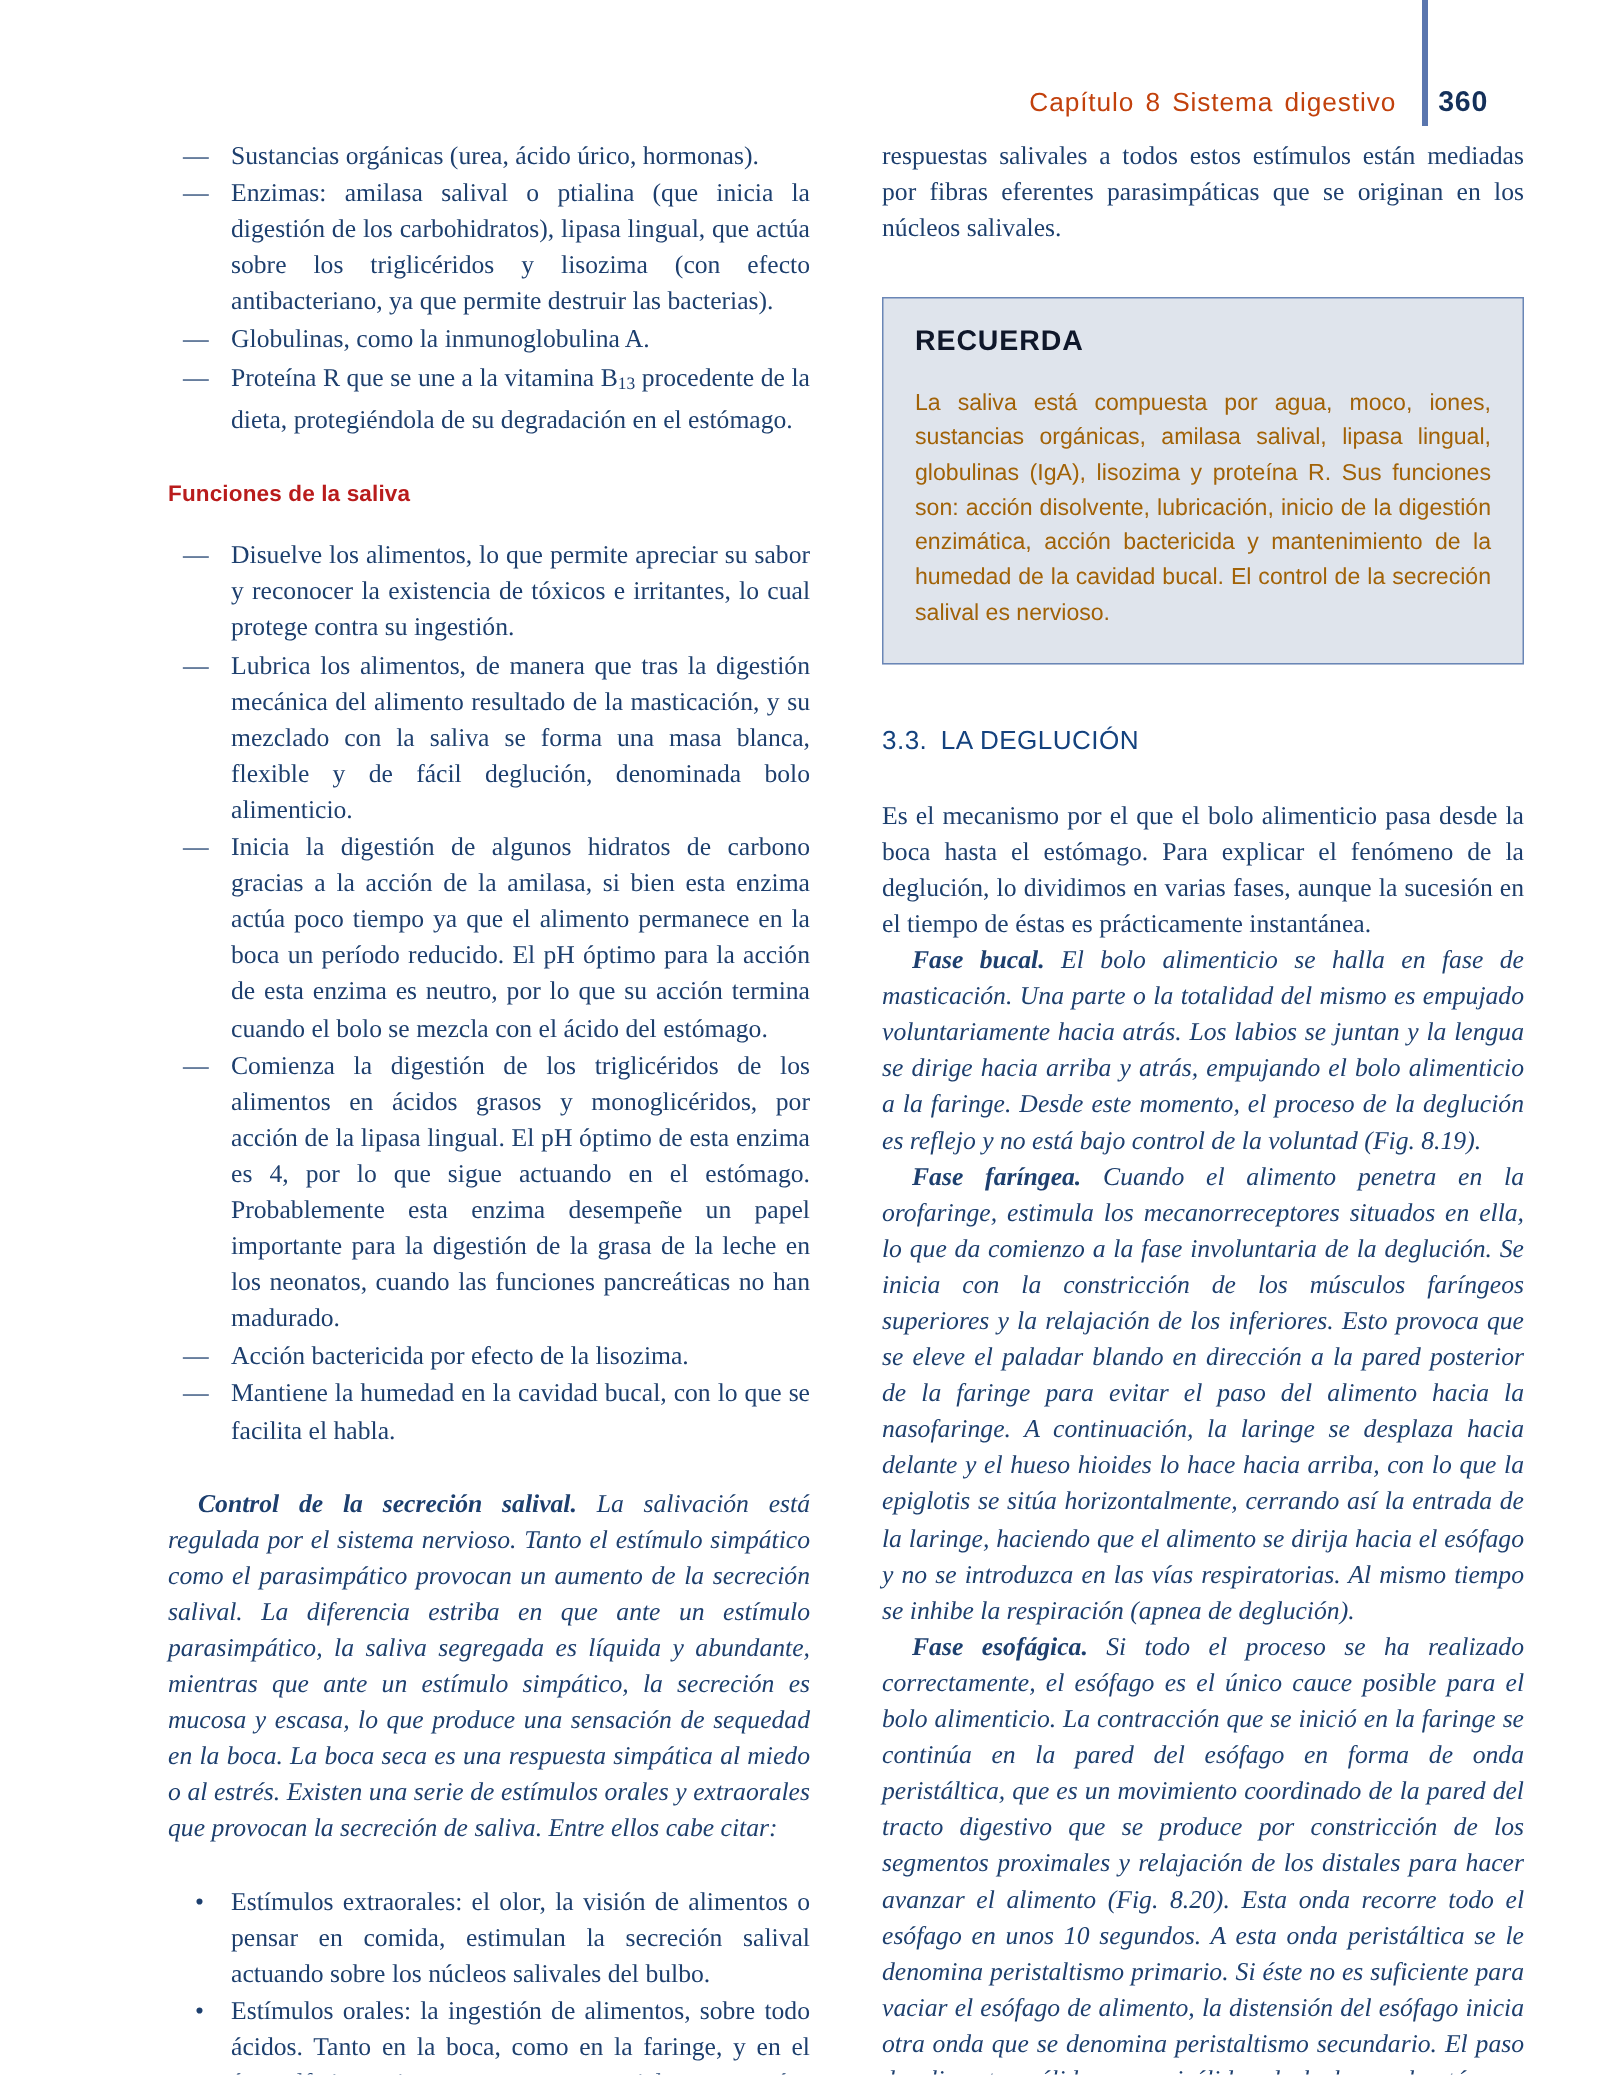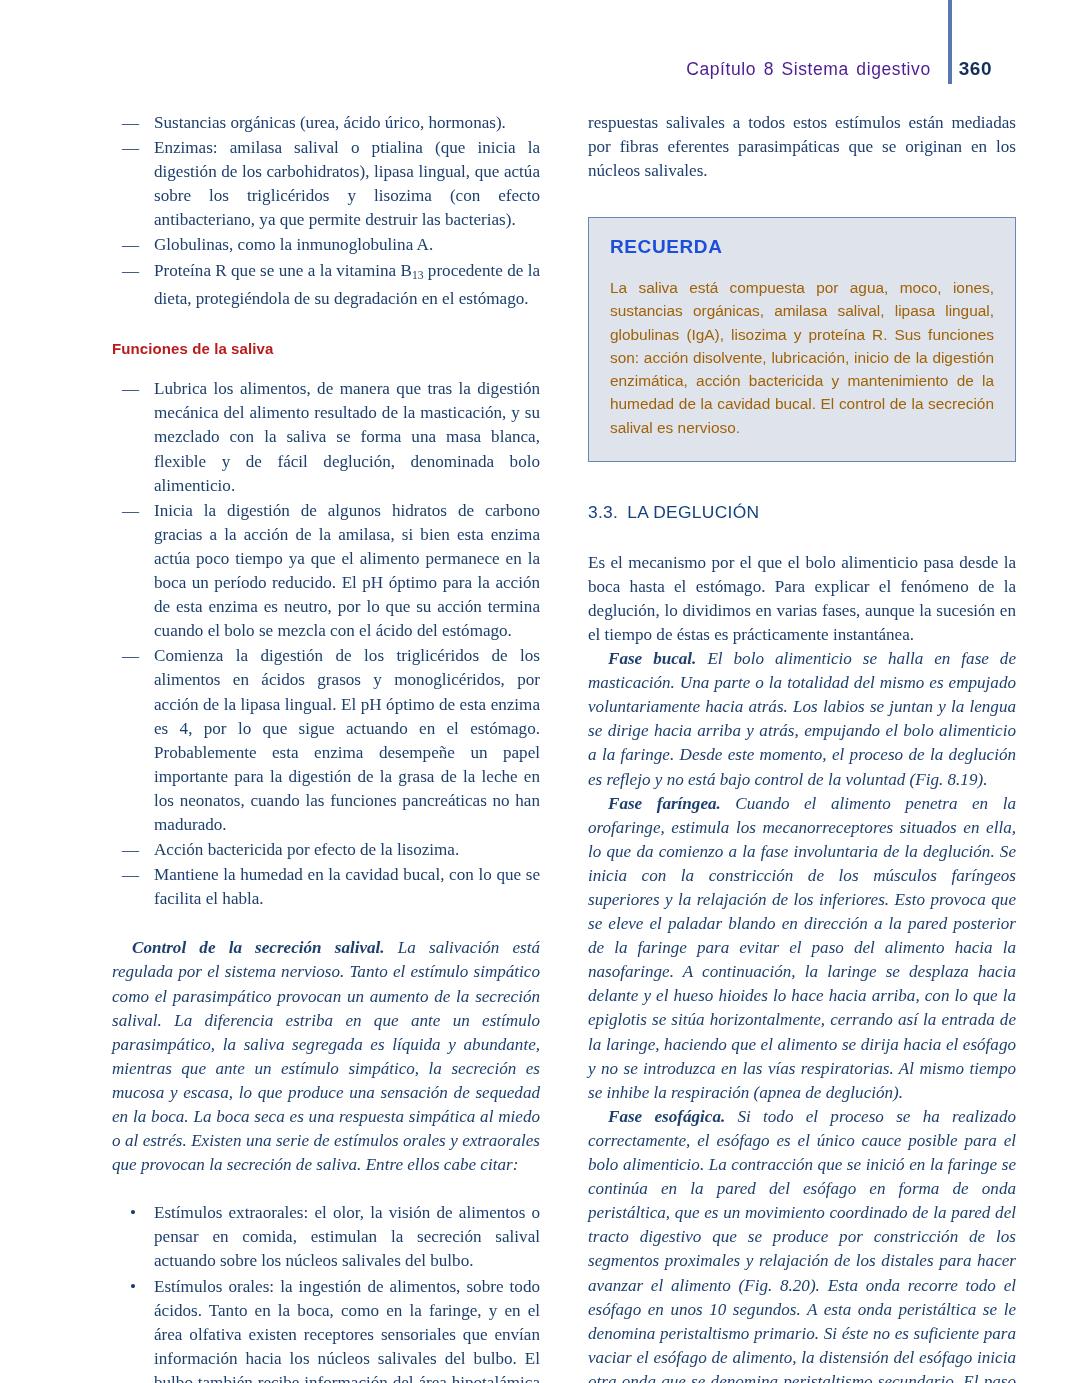--- a/index.html
+++ b/index.html
@@ -32,21 +32,21 @@
     height: 28px;
     display: flex;
     align-items: baseline;
     gap: 0;
     white-space: nowrap;
   }
   .runhead .chapter {
     font-family: "Liberation Sans", sans-serif;
     font-size: 17.5px;
     letter-spacing: 0.6px;
-    color: #4c1d95;
+    color: #c2410c;
     word-spacing: 2px;
   }
   .runhead .folio {
     font-family: "Liberation Sans", sans-serif;
     font-size: 19px;
     font-weight: bold;
     color: #14305a;
     letter-spacing: 0.5px;
     margin-left: 28px;
   }
@@ -55,21 +55,21 @@
     top: 0;
     left: 948px;
     width: 4px;
     height: 84px;
     background: #5a76ae;
   }
 
   
   .columns {
     position: absolute;
-    top: 111px;
+    top: 92px;
     left: 112px;
     width: 904px;
     height: 1215px;
     display: flex;
     gap: 48px;
   }
   .col {
     width: 428px;
     position: relative;
   }
@@ -153,21 +153,21 @@
     margin: 0;
     background: #dfe4ec;
     border: 1.6px solid #6a86b6;
     padding: 18px 21px 22px 21px;
     box-sizing: border-box;
   }
   .callout-title {
     font-family: "Liberation Sans", sans-serif;
     font-size: 19px;
     font-weight: bold;
-    color: #1d4ed8;
+    color: #0f172a;
     letter-spacing: 0.6px;
     margin: 0 0 18px 0;
   }
   .callout-body {
     font-family: "Liberation Sans", sans-serif;
     font-size: 15.4px;
     line-height: 23.2px;
     color: #a16207;
     text-align: justify;
     margin: 0;
@@ -202,20 +202,21 @@
         <li><span>Proteína R que se une a la vitamina B</span><sub>13</sub><span> procedente de la dieta, protegiéndola de su degradación en el estómago.</span></li>
       </ul>
 
       <div class="sp-28"></div>
 
       <h3 class="subhead">Funciones de la saliva</h3>
 
       <div class="sp-20"></div>
 
       <ul class="dash">
+        <li>Disuelve los alimentos, lo que permite apreciar su sabor y reconocer la existencia de tóxicos e irritantes, lo cual protege contra su ingestión.</li>
         <li>Lubrica los alimentos, de manera que tras la digestión mecánica del alimento resultado de la masticación, y su mezclado con la saliva se forma una masa blanca, flexible y de fácil deglución, denominada bolo alimenticio.</li>
         <li>Inicia la digestión de algunos hidratos de carbono gracias a la acción de la amilasa, si bien esta enzima actúa poco tiempo ya que el alimento permanece en la boca un período reducido. El pH óptimo para la acción de esta enzima es neutro, por lo que su acción termina cuando el bolo se mezcla con el ácido del estómago.</li>
         <li>Comienza la digestión de los triglicéridos de los alimentos en ácidos grasos y monoglicéridos, por acción de la lipasa lingual. El pH óptimo de esta enzima es 4, por lo que sigue actuando en el estómago. Probablemente esta enzima desempeñe un papel importante para la digestión de la grasa de la leche en los neonatos, cuando las funciones pancreáticas no han madurado.</li>
         <li>Acción bactericida por efecto de la lisozima.</li>
         <li>Mantiene la humedad en la cavidad bucal, con lo que se facilita el habla.</li>
       </ul>
 
       <div class="sp-24"></div>
 
       <p class="body indent"><span class="lead">Control de la secreción salival.</span><span> La salivación está regulada por el sistema nervioso. Tanto el estímulo simpático como el parasimpático provocan un aumento de la secreción salival. La diferencia estriba en que ante un estímulo parasimpático, la saliva segregada es líquida y abundante, mientras que ante un estímulo simpático, la secreción es mucosa y escasa, lo que produce una sensación de sequedad en la boca. La boca seca es una respuesta simpática al miedo o al estrés. Existen una serie de estímulos orales y extraorales que provocan la secreción de saliva. Entre ellos cabe citar:</span></p>

